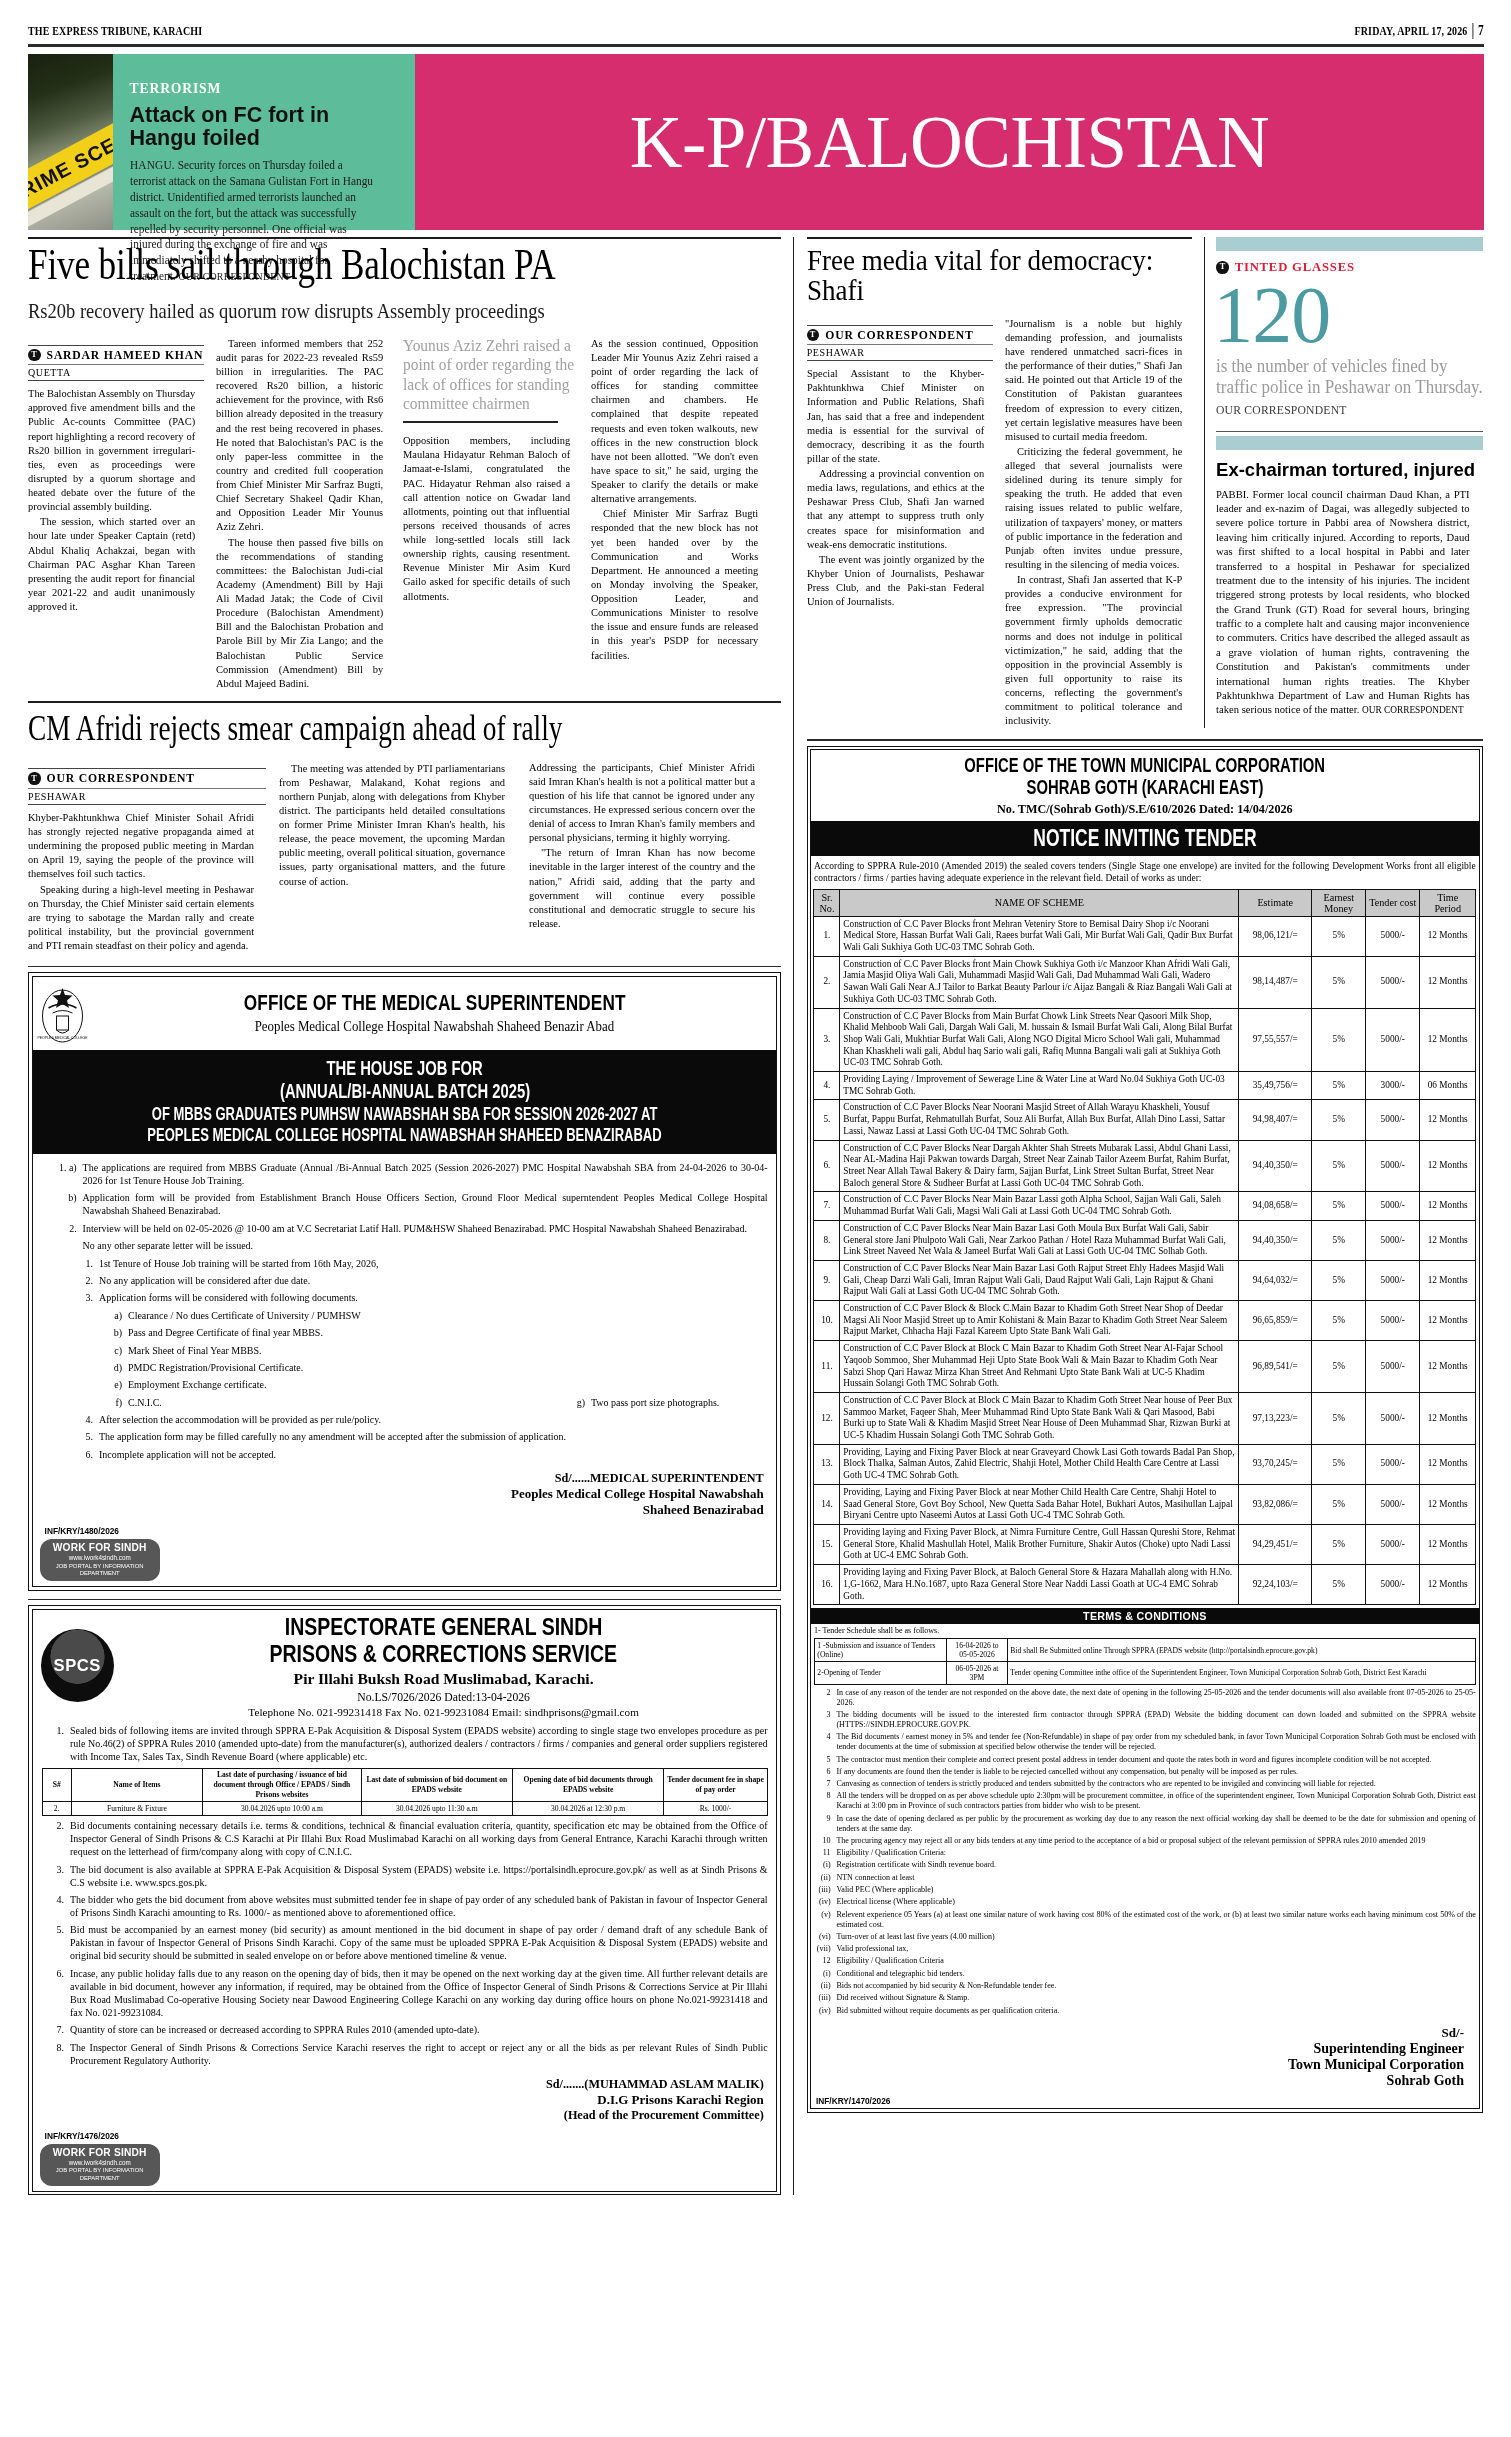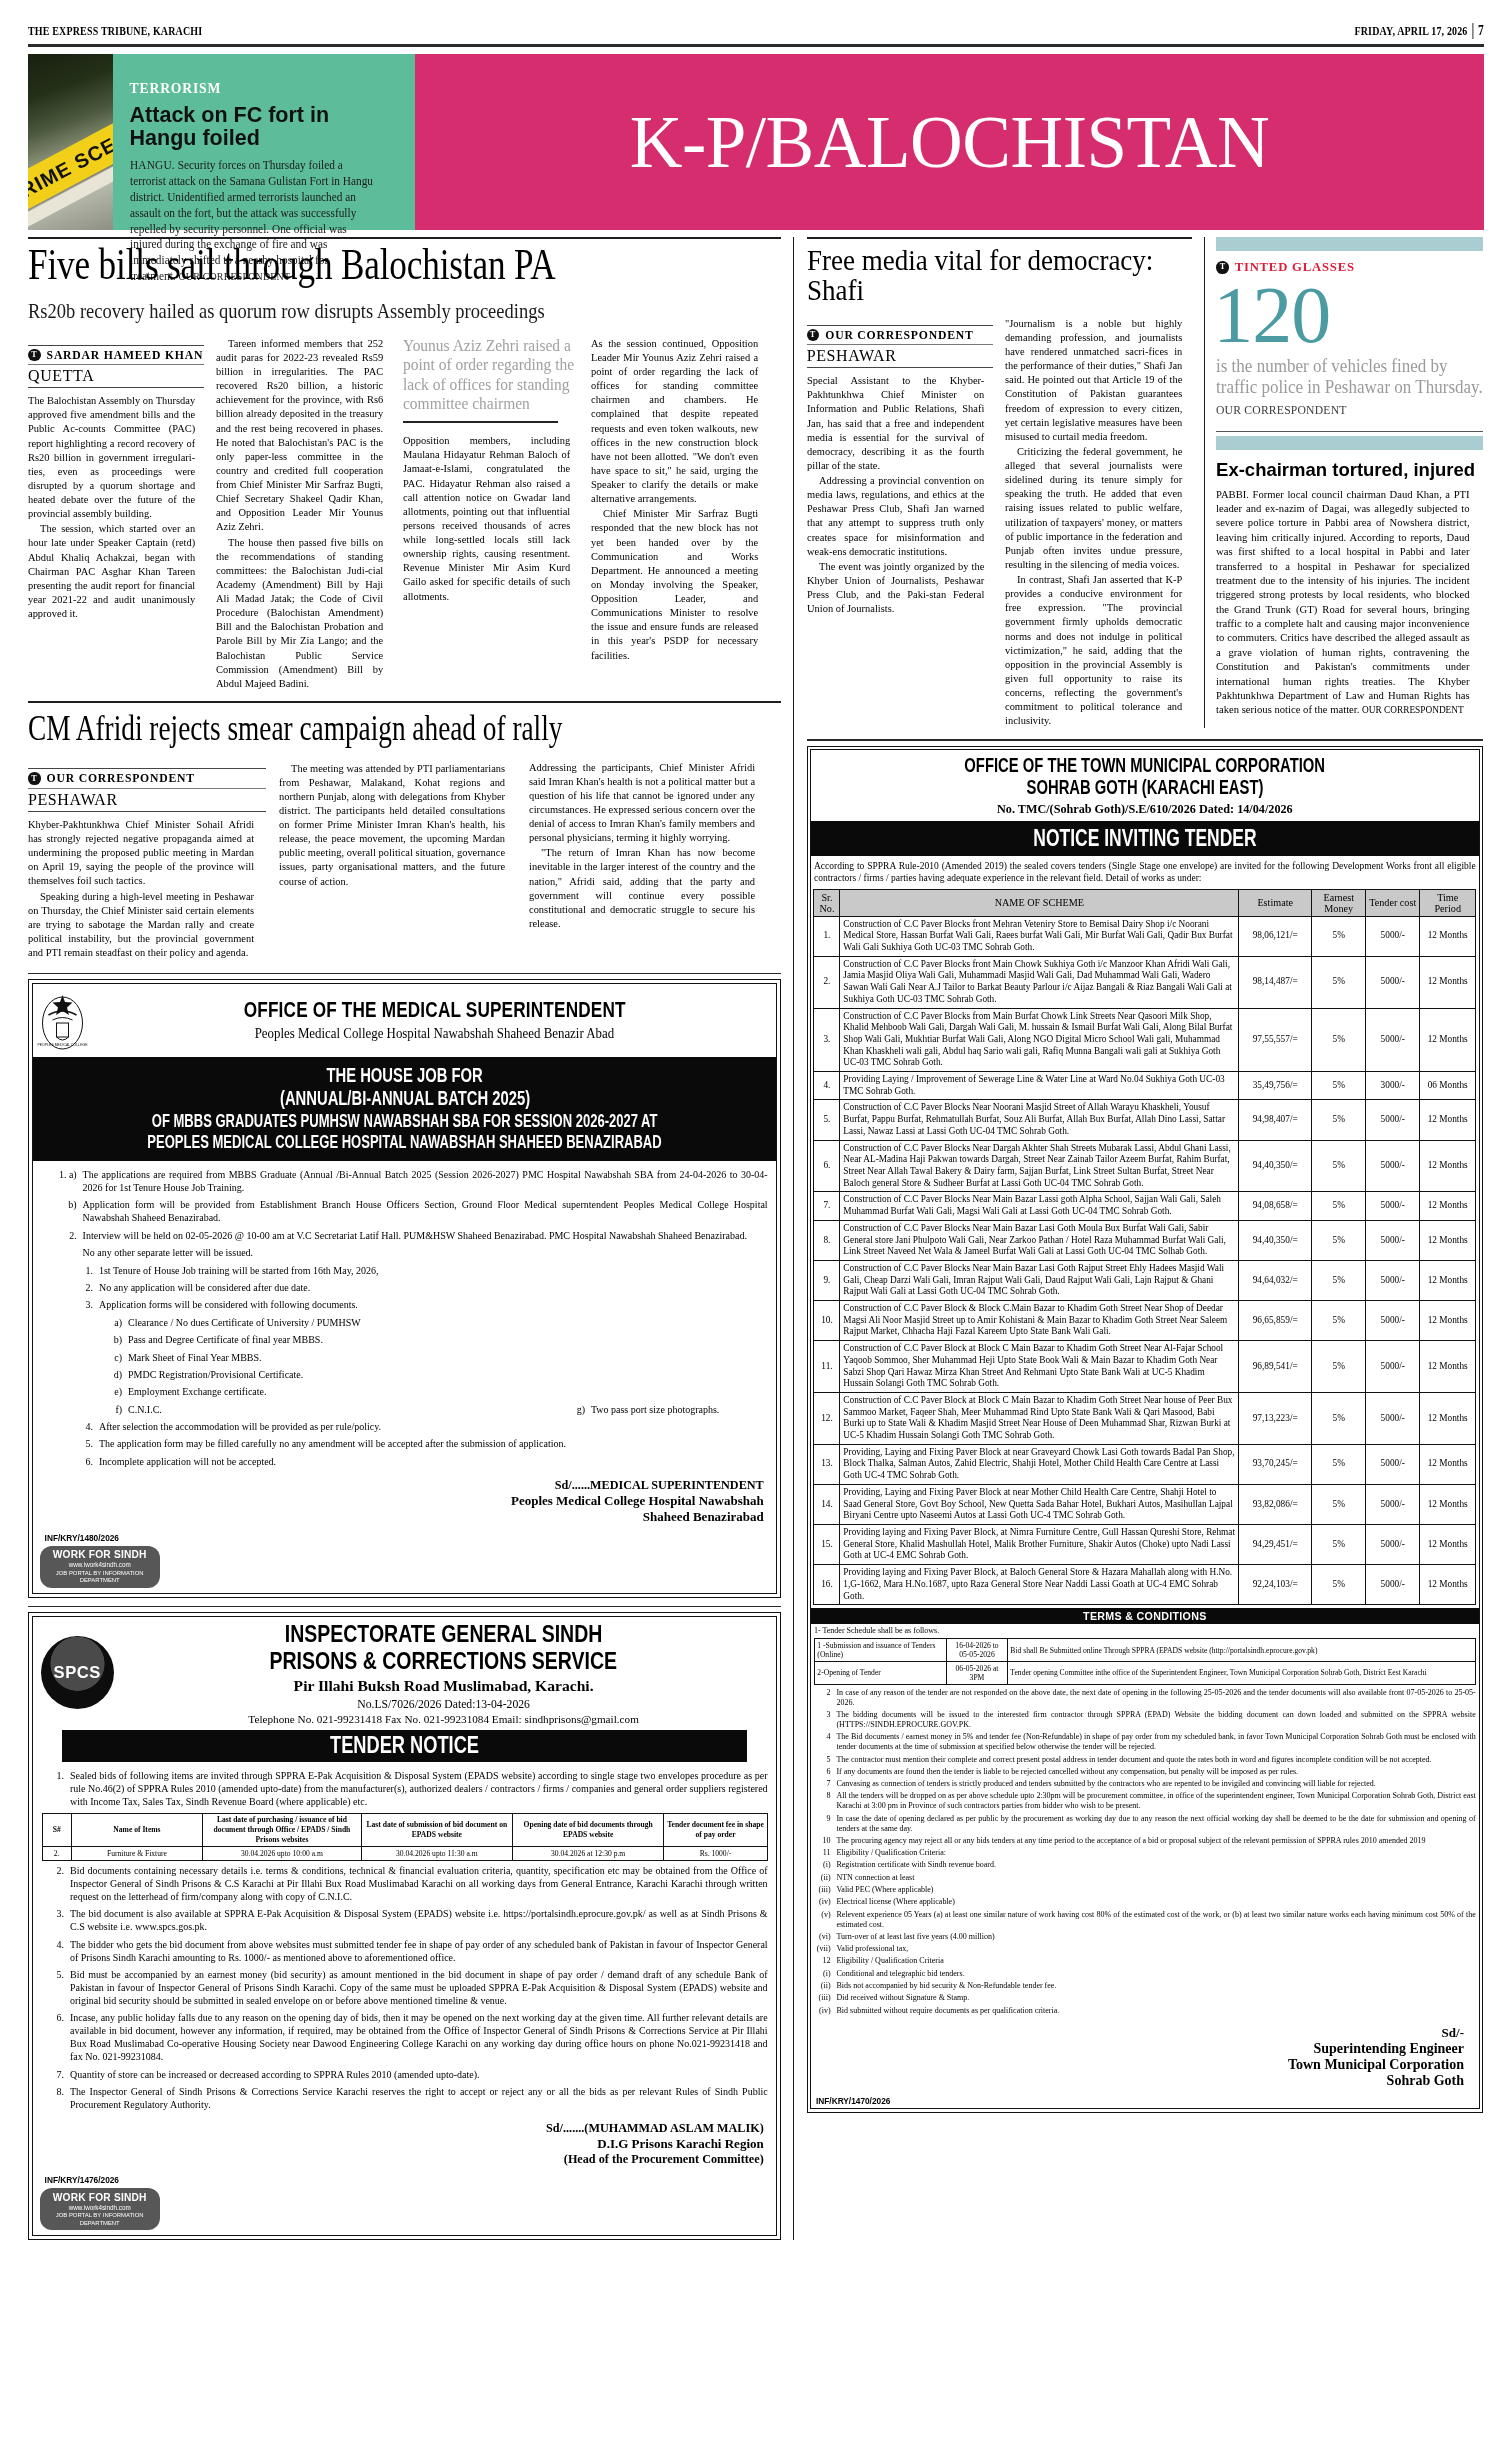--- a/index.html
+++ b/index.html
@@ -66,21 +66,21 @@
   h1.head2 { font-family:"Liberation Serif",serif; font-weight:400; font-size:35px;
      line-height:.98; transform:scaleX(.78); transform-origin:left top; width:128%; }
   h1.head3 { font-family:"Liberation Serif",serif; font-weight:400; font-size:30px;
      line-height:1.0; transform:scaleX(.90); transform-origin:left top; width:111%; }
 
   .byline { margin-top:8.8px; }
   .byline .t { border-top:1px solid #444; border-bottom:0.7px solid #777; padding:2.9px 0 2.4px 0;
      display:flex; align-items:center; gap:5.9px; font-family:"Liberation Serif",serif;
      font-weight:700; font-size:11.7px; letter-spacing:0.8px;}
   .byline .place { border-bottom:1px solid #444; padding:2px 0 2.4px 0;
-     font-family:"Liberation Serif",serif; font-size:16px; letter-spacing:0.6px; }
+     font-family:"Liberation Serif",serif; font-size:10px; letter-spacing:0.6px; }
   .tlogo { width:12.7px; height:12.7px; border-radius:50%; background:#111; color:#fff;
      font-family:"Liberation Serif",serif; font-weight:700; font-size:8.3px;
      display:flex; align-items:center; justify-content:center; line-height:1; flex:0 0 12.7px;}
   p.body { font-family:"Liberation Serif",serif; font-size:11px; line-height:1.285;
      text-align:justify; text-justify:inter-word; hyphens:auto; margin-bottom:1px;
      transform:scaleX(.95); transform-origin:left top;}
   p.body.ind { text-indent:12.7px; }
 
   .pullquote { font-family:"Liberation Serif",serif; font-size:17.6px; line-height:1.10;
      color:#a0a0a0; transform:scaleX(.88); transform-origin:left top; width:113%;
@@ -400,23 +400,20 @@
                 <span>SPCS</span>
               </div>
             <div style="flex:1; text-align:center;">
               <div><span class="ph1">INSPECTORATE GENERAL SINDH</span></div>
               <div><span class="ph1">PRISONS &amp; CORRECTIONS SERVICE</span></div>
               <div class="ph2">Pir Illahi Buksh Road Muslimabad, Karachi.</div>
               <div class="ph3">No.LS/7026/2026 Dated:13-04-2026</div>
               <div class="ph4">Telephone No. 021-99231418 Fax No. 021-99231084 Email: sindhprisons@gmail.com</div>
             </div>
           </div>
-          <div class="tn-band">
-            <span>TENDER NOTICE</span>
-          </div>
           <div class="ad-body">
             <div class="li">
                 <span class="n">1.</span>
                 <span class="c">Sealed bids of following items are invited through SPPRA E-Pak Acquisition &amp; Disposal System (EPADS website) according to single stage two envelopes procedure as per rule No.46(2) of SPPRA Rules 2010 (amended upto-date) from the manufacturer(s), authorized dealers / contractors / firms / companies and general order suppliers registered with Income Tax, Sales Tax, Sindh Revenue Board (where applicable) etc.</span>
               </div>
             <table class="mini">
               <thead>
                   <tr>
                 <th style="width:20.5px;">S#</th>
                 <th style="width:93px;">Name of Items</th>

